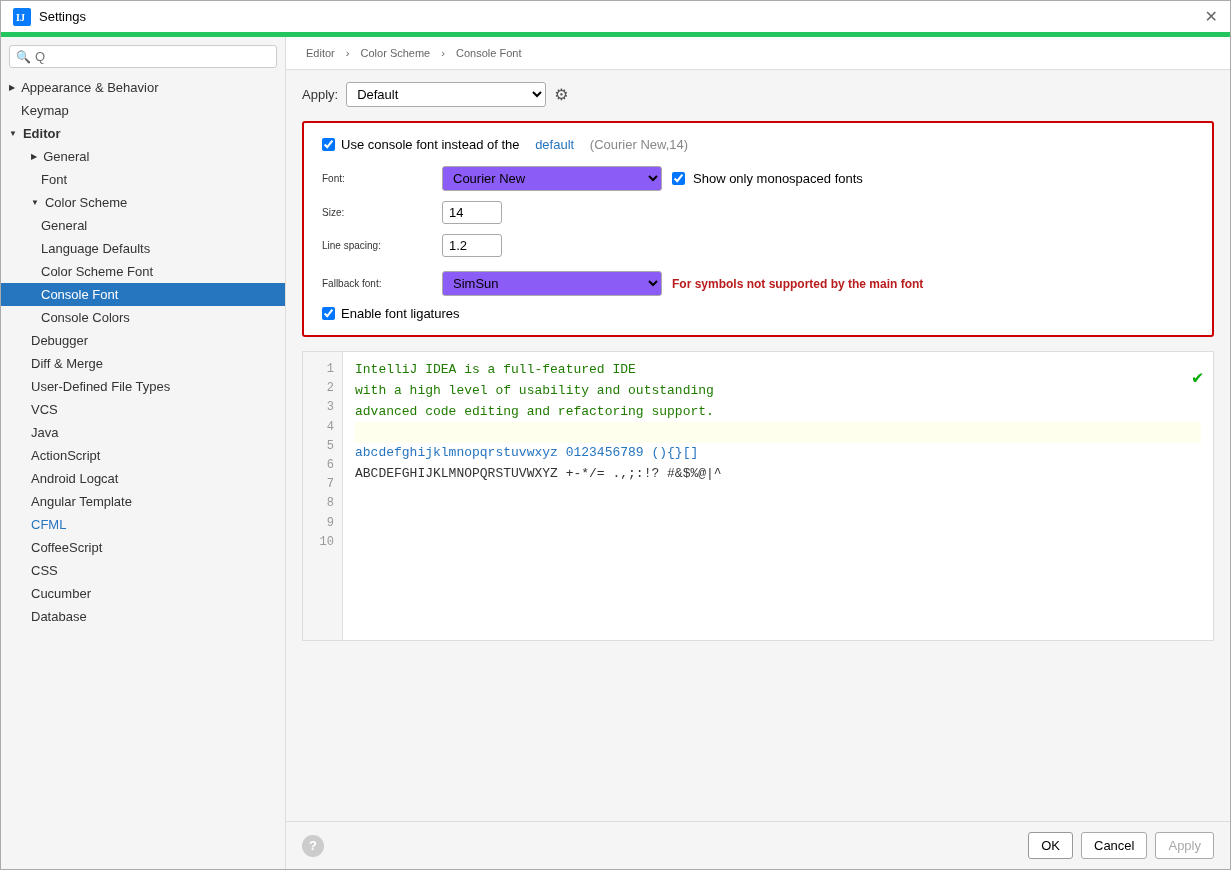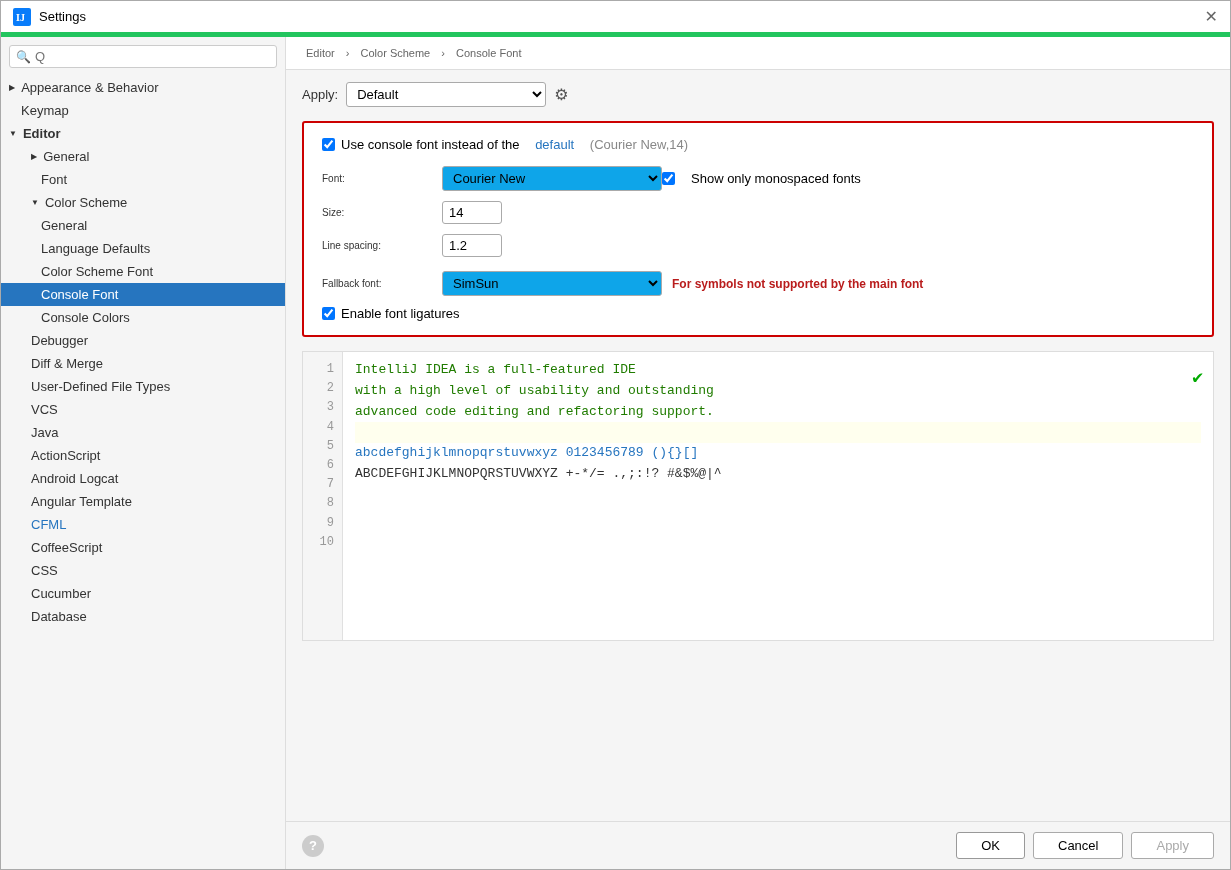--- a/index.html
+++ b/index.html
@@ -161,21 +161,21 @@
       row-gap: 10px;
       align-items: center;
       margin-bottom: 14px;
     }
     .form-label { color: #333; font-size: 10px; }
     .form-select {
       padding: 3px 6px;
       border: 1px solid #aaa;
       border-radius: 3px;
       font-size: 13px;
-      background: #0ea5e9;
+      background: #8b5cf6;
       width: 220px;
     }
     .form-input {
       padding: 3px 6px;
       border: 1px solid #aaa;
       border-radius: 3px;
       font-size: 13px;
       background: #fff;
       width: 60px;
     }
@@ -228,21 +228,21 @@
       padding: 10px 16px;
       display: flex;
       align-items: center;
       justify-content: space-between;
     }
     .bottom-right {
       display: flex;
       gap: 8px;
     }
     .btn {
-      padding: 5px 24px;
+      padding: 5px 12px;
       font-size: 13px;
       border-radius: 3px;
       cursor: pointer;
       border: 1px solid #aaa;
       background: #fff;
     }
     .btn.primary {
       background: #fff;
       border: 1px solid #999;
     }
@@ -425,21 +425,21 @@
           </div>
 
           <div class="form-grid">
             <span class="form-label">Font:</span>
             <select class="form-select">
               <option>Courier New</option>
               <option>Consolas</option>
               <option>Monospace</option>
               <option>SimSun</option>
             </select>
-            <div style="display:flex;align-items:center;gap:16px;">
+            <div style="display:flex;align-items:center;gap:8px;margin-left:10px;">
               <input type="checkbox" checked="" style="">
               <span>Show only monospaced fonts</span>
             </div>
 
             <span class="form-label">Size:</span>
             <input class="form-input" type="text" value="14" style="">
             <span></span>
 
             <span class="form-label">Line spacing:</span>
             <input class="form-input" type="text" value="1.2" style="">

